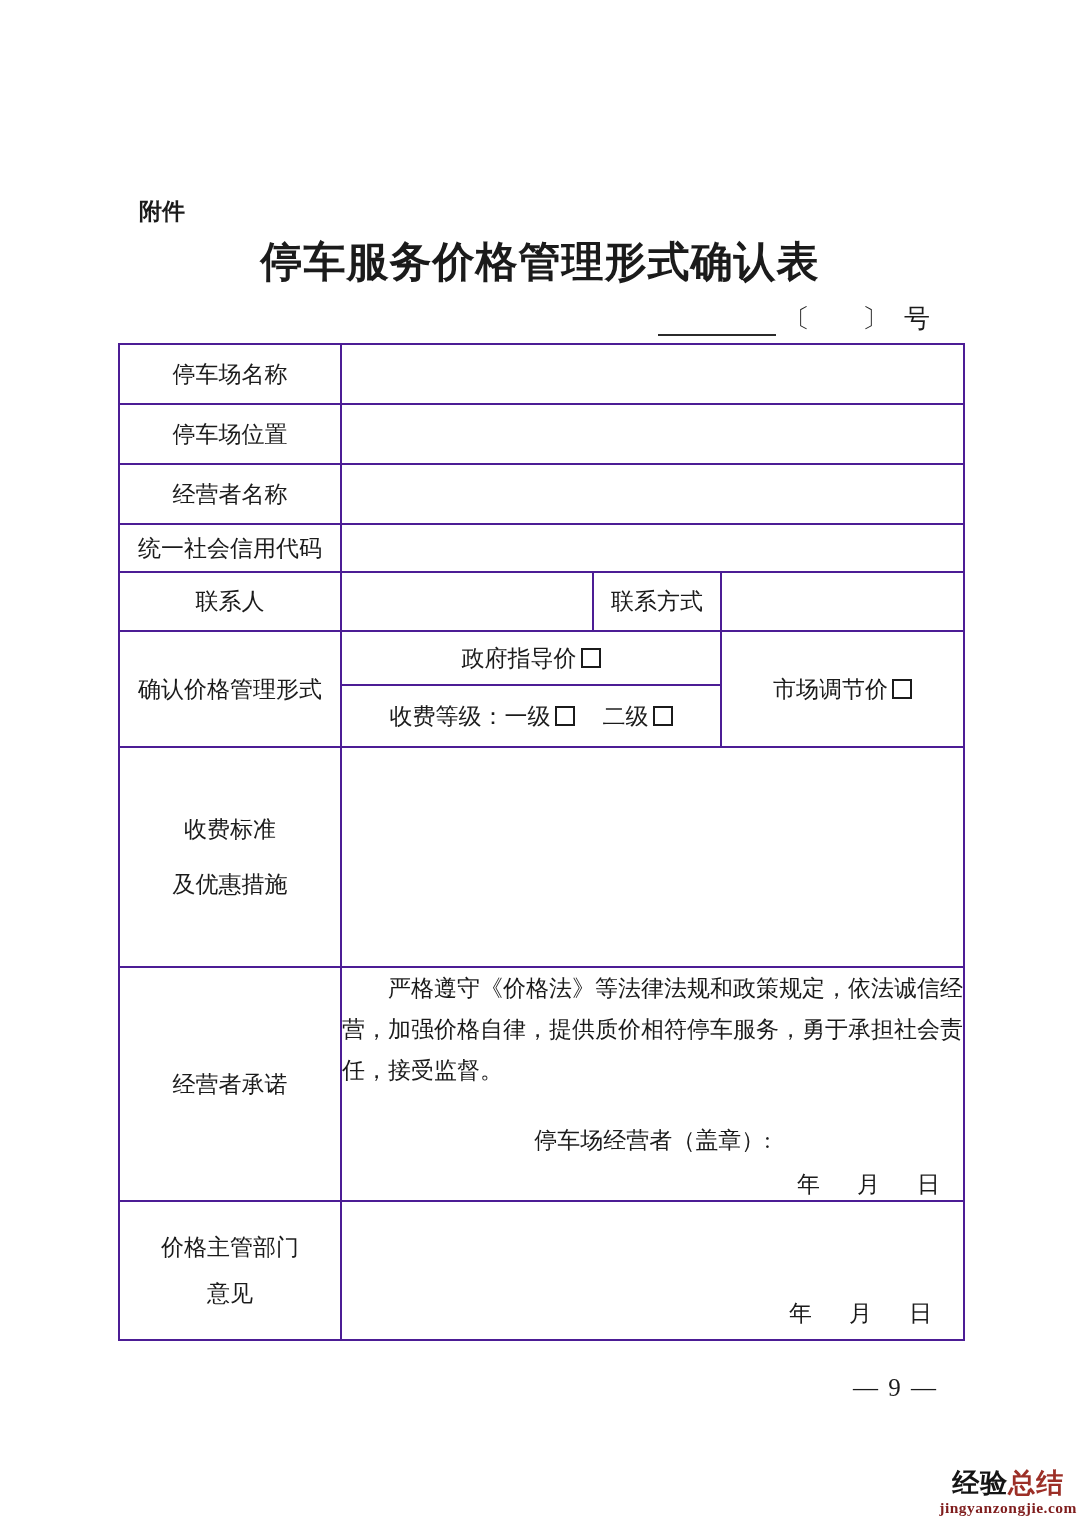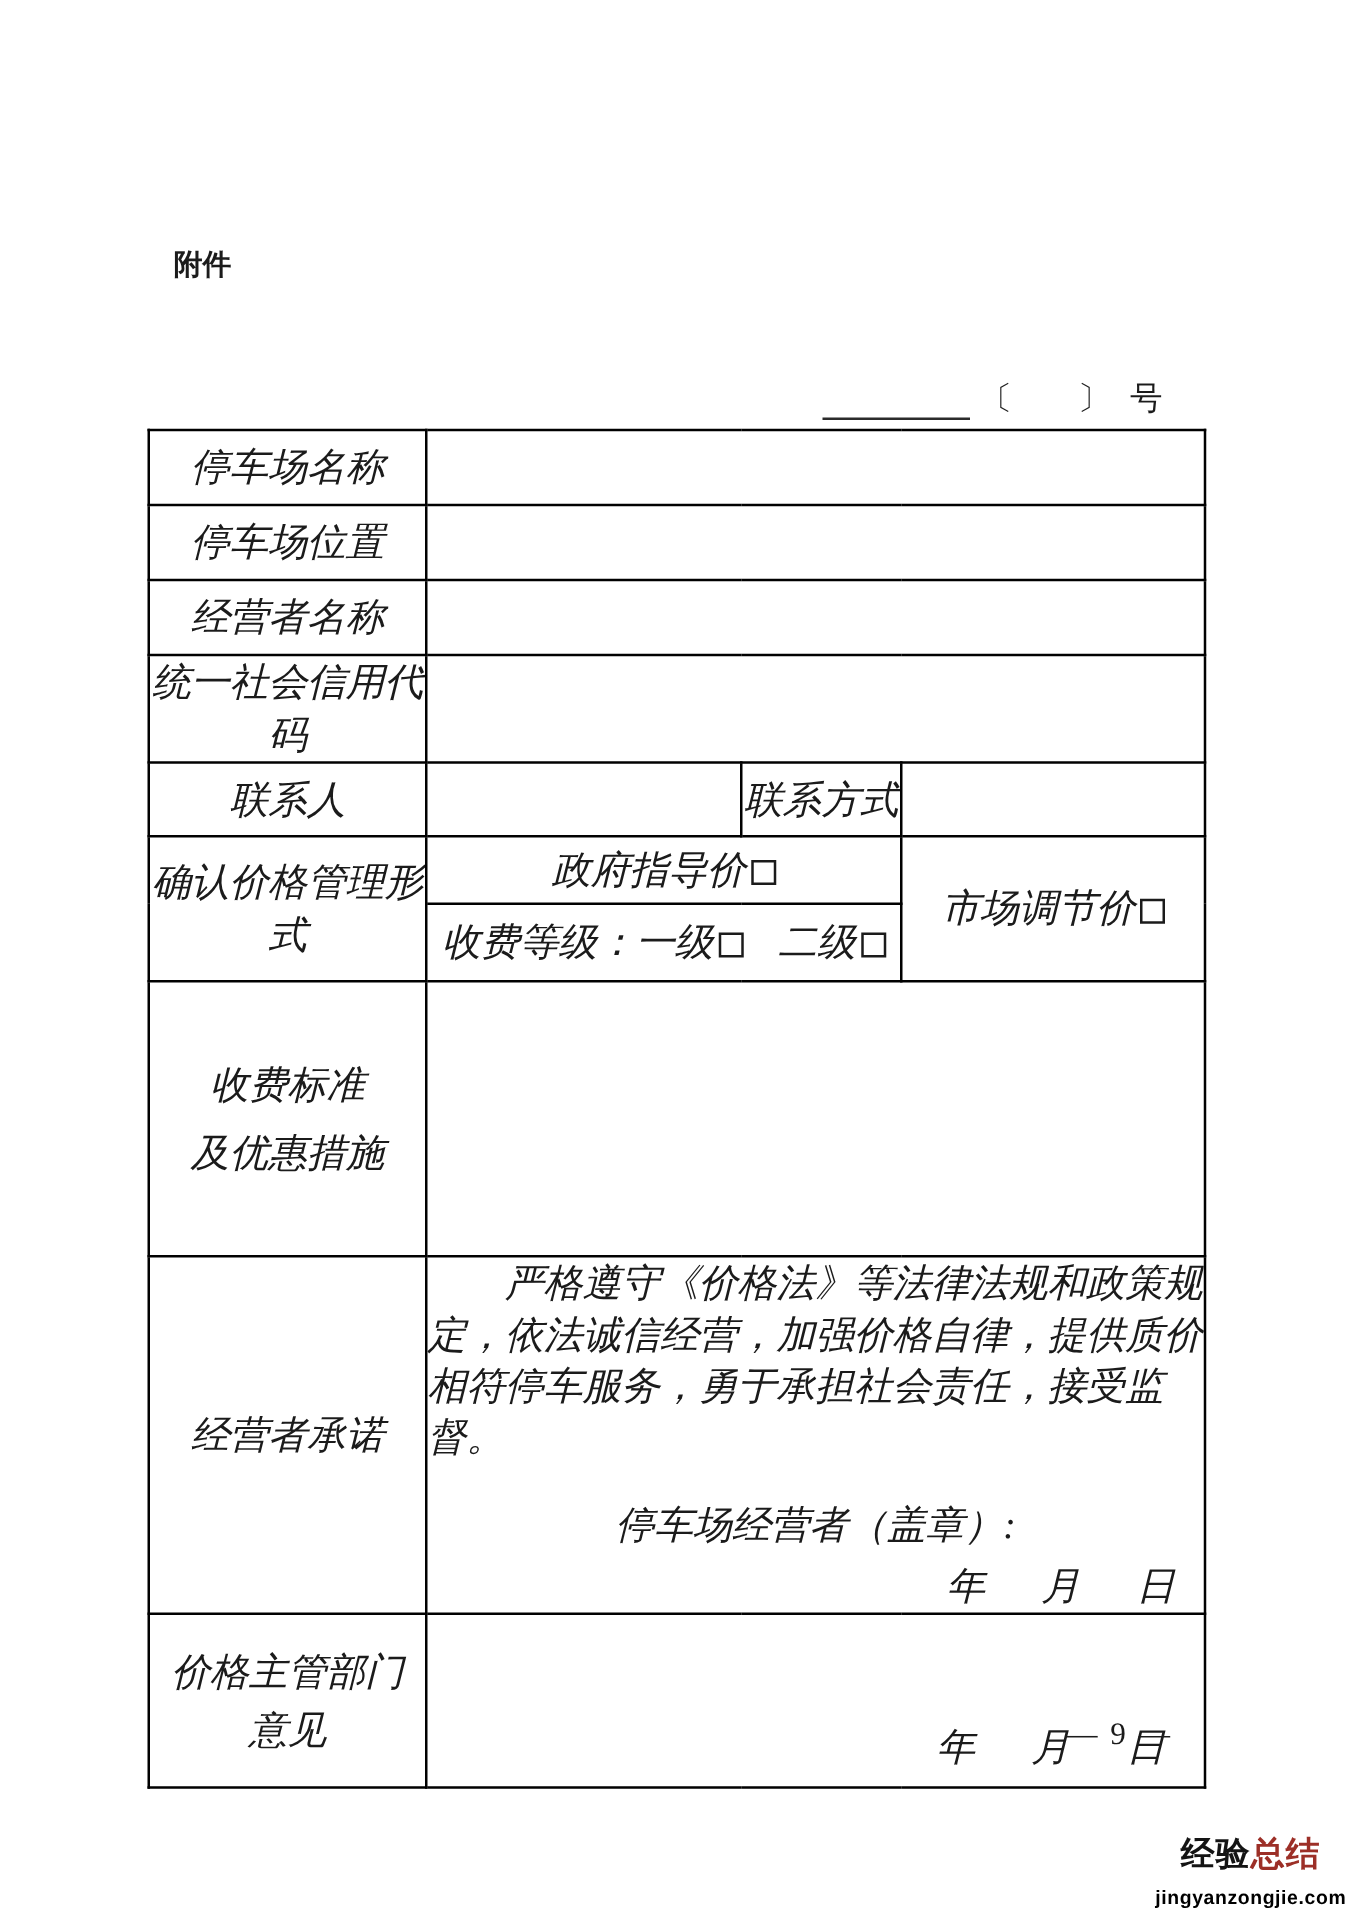--- a/index.html
+++ b/index.html
@@ -54,27 +54,26 @@
 
   .form-table {
     position: absolute;
     left: 118px;
     top: 343px;
     width: 845px;
     border-collapse: collapse;
     table-layout: fixed;
   }
   .form-table td {
-    border: 2px solid #000000;
-    font-size: 31px;
+    border: 2px solid #4c1d95;
+    font-size: 23px;
     text-align: center;
     vertical-align: middle;
     padding: 0;
     overflow: hidden;
-    font-style: italic;
   }
   .two-line div { line-height: 55px; }
   .auth-lbl div { line-height: 46px; }
 
   .cbx {
     display: inline-block;
     width: 20px;
     height: 20px;
     border: 2px solid #1b1b1b;
     margin-left: 4px;
@@ -131,29 +130,30 @@
     position: absolute;
     right: 3px;
     top: 1470px;
     text-align: center;
     font-family: "Liberation Sans", "DejaVu Sans", sans-serif;
     font-weight: bold;
     line-height: 1;
   }
   .wm-brand { font-size: 27px; letter-spacing: 1px; color: #141414; }
   .wm-red { color: #9c2f27; }
-  .wm-domain { font-size: 15.5px; margin-top: 14px; letter-spacing: 0.5px; color: #000000; }
+  .wm-domain { font-size: 15.5px; margin-top: 3px; letter-spacing: 0.5px; color: #7f1d1d; font-family: Liberation Serif, serif; }
 </style>
 </head>
 <body>
 
 <div class="page">
 
   <div class="attachment">附件</div>
 
+  <div class="title">停车服务价格管理形式确认表</div>
 
   <div class="docno">
     <span class="blank"></span>
     <span>〔　　〕</span>
     <span class="suffix">号</span>
   </div>
 
   <table class="form-table">
     <colgroup>
       <col style="width:222px">

